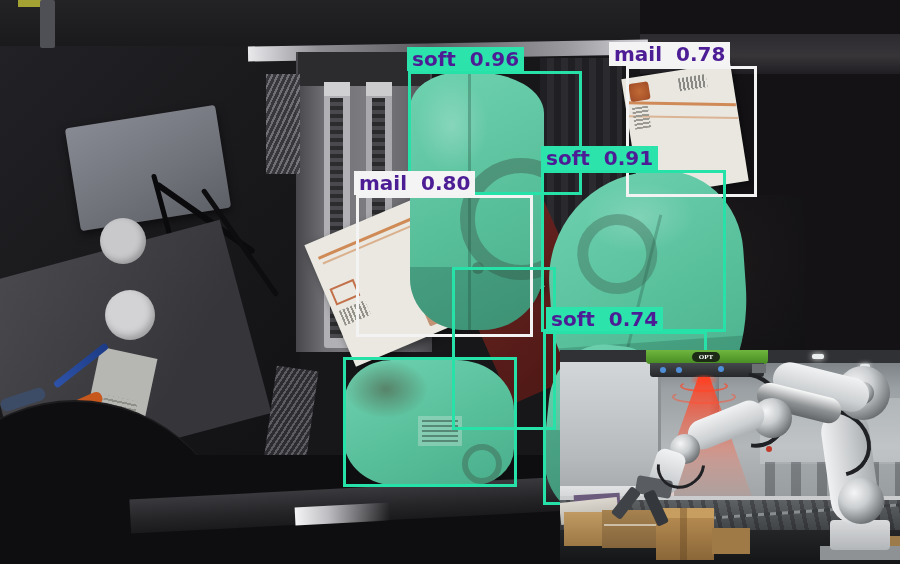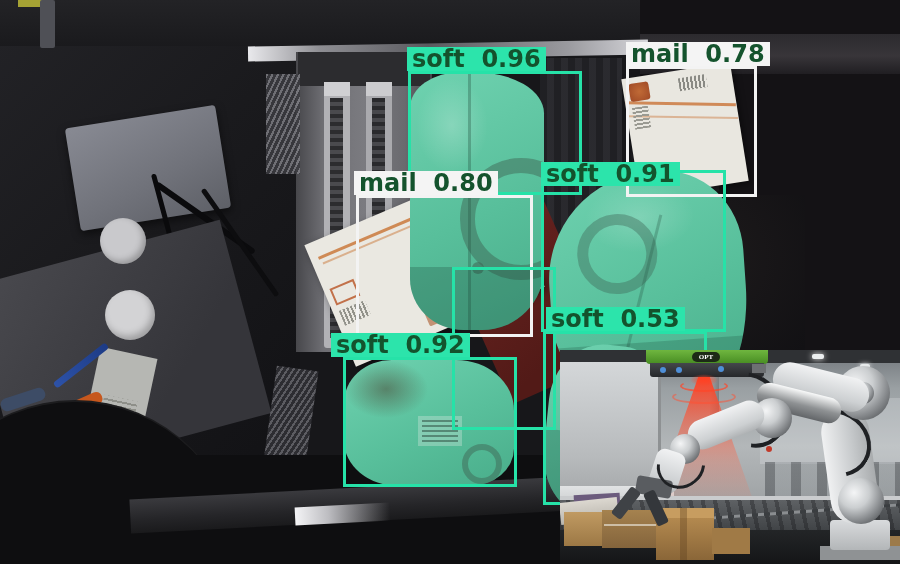--- a/index.html
+++ b/index.html
@@ -4,21 +4,21 @@
 <style>
   html,body{margin:0;padding:0;background:#000;}
   .stage{position:relative;width:900px;height:564px;overflow:hidden;
          background:#17171a;font-family:"DejaVu Sans",sans-serif;}
   .abs{position:absolute;}
   
   .dbox{position:absolute;border:3px solid;box-sizing:border-box;z-index:21;}
   .dbox.soft{border-color:#26e2a8;}
   .dbox.mail{border-color:#f3f3f3;}
   .dlabel{position:absolute;height:24px;line-height:24px;padding:0 5px;
-          font-size:24px;font-weight:bold;color:#14532d;white-space:pre;z-index:22;}
+          font-size:20px;font-weight:bold;color:#4c1d95;white-space:pre;z-index:22;}
   .dlabel.soft{background:#2ce4ab;}
   .dlabel.mail{background:#f4f4f4;}
   
   .mask{position:absolute;z-index:12;overflow:hidden;
         background:linear-gradient(155deg,#6fd2b0 0%,#58bf9b 55%,#49ad8a 100%);}
   .ring{position:absolute;border-radius:50%;border-style:solid;border-color:rgba(62,100,84,.48);}
   
   .chrome{position:absolute;border-radius:50%;
     background:radial-gradient(circle at 35% 32%,#f4f5f6 0%,#cbced0 35%,#8d9093 62%,#595c5f 85%,#484b4e 100%);}
   .whitelink{position:absolute;background:linear-gradient(180deg,#f1f2f3,#cdd0d2 70%,#b0b3b5);}
@@ -153,25 +153,24 @@
 
   <div class="dbox soft" style="left:408px;top:71px;width:174px;height:124px;"></div>
   <div class="dbox mail" style="left:626px;top:66px;width:131px;height:131px;"></div>
   <div class="dbox soft" style="left:541px;top:170px;width:185px;height:162px;"></div>
   <div class="dbox mail" style="left:356px;top:195px;width:177px;height:142px;"></div>
   <div class="dbox soft" style="left:452px;top:267px;width:104px;height:163px;"></div>
   <div class="dbox soft" style="left:543px;top:331px;width:164px;height:174px;"></div>
   <div class="dbox soft" style="left:343px;top:357px;width:174px;height:130px;"></div>
 
   <div class="dlabel soft" style="left:407px;top:47px;">soft  0.96</div>
-  <div class="dlabel mail" style="left:626px;top:42px;">mail  0.78</div>
-  <div class="dlabel soft" style="left:541px;top:162px;">soft  0.91</div>
+  <div class="dlabel mail" style="left:609px;top:42px;">mail  0.78</div>
+  <div class="dlabel soft" style="left:541px;top:146px;">soft  0.91</div>
   <div class="dlabel mail" style="left:354px;top:171px;">mail  0.80</div>
-  <div class="dlabel soft" style="left:546px;top:307px;">soft  0.53</div>
-  <div class="dlabel soft" style="left:331px;top:333px;">soft  0.92</div>
+  <div class="dlabel soft" style="left:546px;top:307px;">soft  0.74</div>
 
   <div class="abs" style="left:560px;top:350px;width:376px;height:214px;overflow:hidden;z-index:30;
               background:linear-gradient(180deg,#70757a 0%,#9aa0a3 18%,#b3b7b9 45%,#9ea2a4 72%,#7c8083 100%);font-family:Liberation Serif, serif;">
 
     <div class="abs" style="left:0;top:0;width:340px;height:13px;background:#2f3134;"></div>
     <div class="abs" style="left:252px;top:4px;width:12px;height:5px;background:#eceff0;border-radius:2px;box-shadow:0 0 6px #fff;"></div>
     <div class="abs" style="left:300px;top:14px;width:10px;height:4px;background:#e6e9ea;border-radius:2px;box-shadow:0 0 5px #fff;"></div>
     <div class="abs" style="left:200px;top:48px;width:140px;height:66px;background:rgba(225,230,233,.28);"></div>
     <div class="abs" style="left:205px;top:112px;width:135px;height:50px;background:repeating-linear-gradient(90deg,rgba(70,74,78,.5) 0 10px,rgba(140,146,150,.35) 10px 26px);"></div>
     <div class="abs" style="left:206px;top:96px;width:6px;height:6px;border-radius:50%;background:#c23a2a;"></div>

